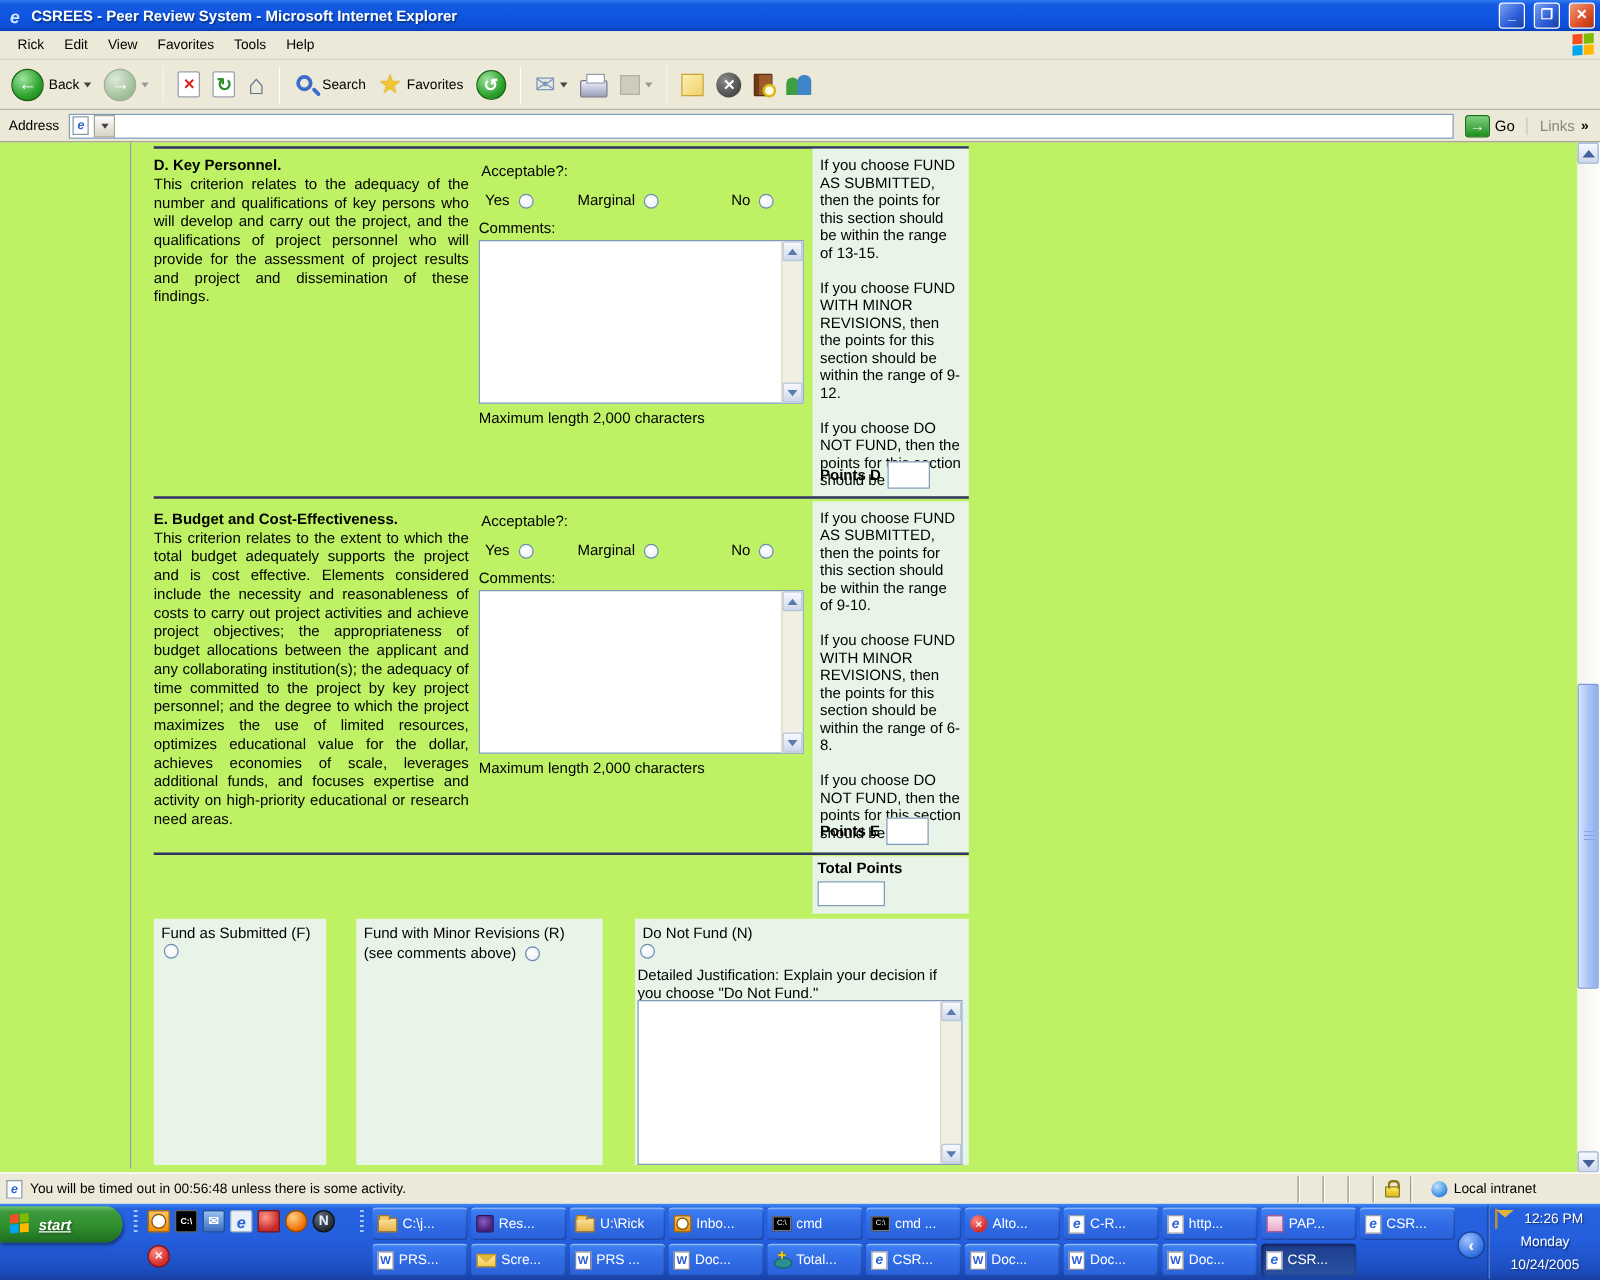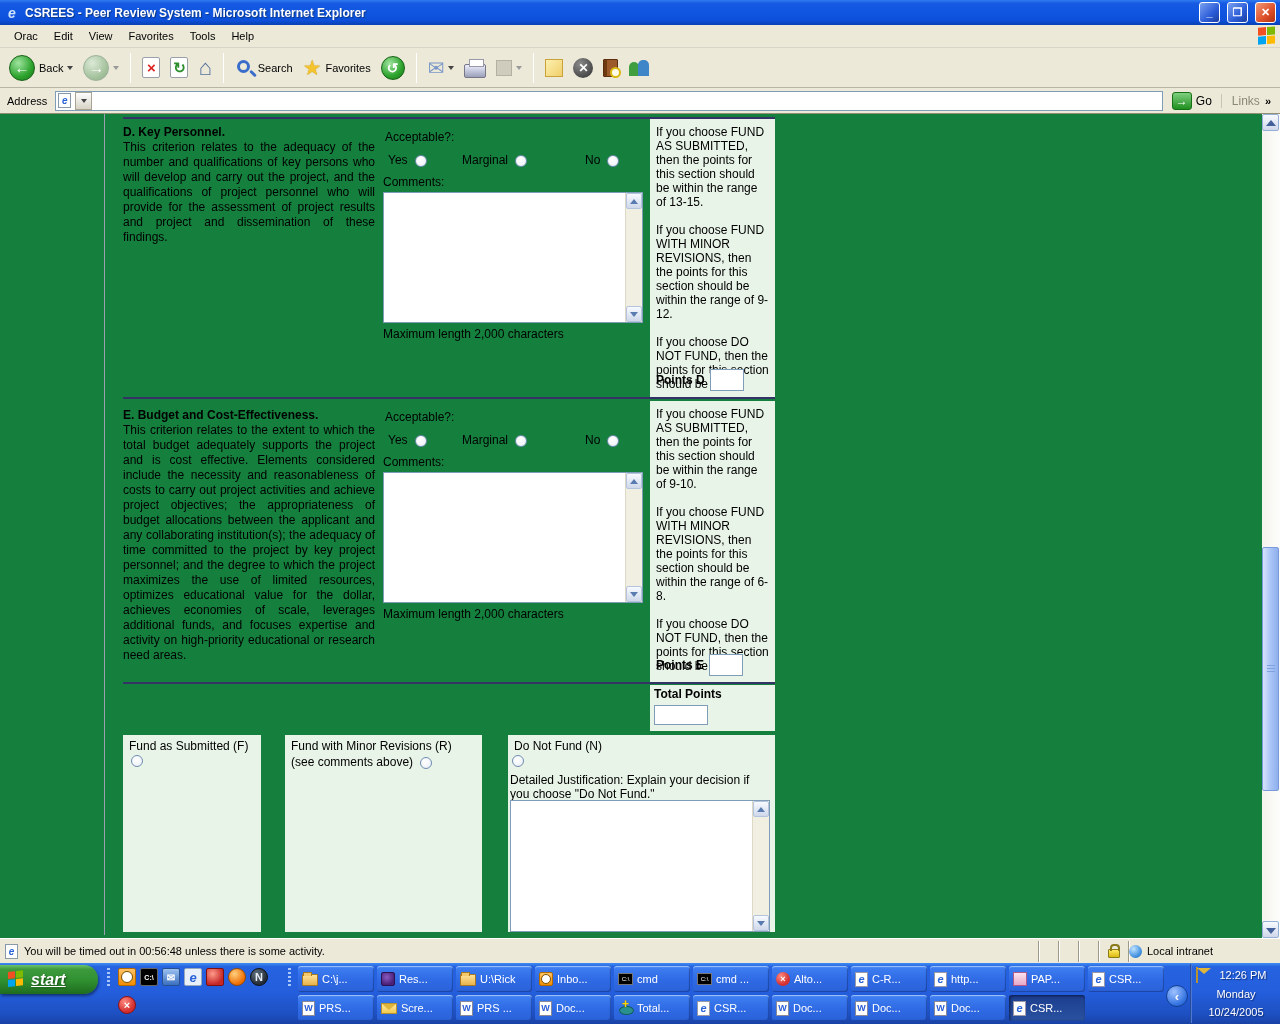--- a/index.html
+++ b/index.html
@@ -70,21 +70,21 @@
   .addr-drop{width:17px;height:18px;background:linear-gradient(#fefefe,#d7d3c5);border:1px solid #a8a491;
     display:flex;align-items:center;justify-content:center;}
   .go-wrap{display:flex;align-items:center;gap:4px;padding:0 5px;}
   .go-box{width:20px;height:18px;background:linear-gradient(#7fd07f,#1f8f1f);border:1px solid #167016;border-radius:3px;
     color:#fff;text-align:center;line-height:17px;font-weight:bold;font-size:12px;}
   .links-wrap{display:flex;align-items:center;gap:5px;border-left:1px solid #c9c5b2;padding:0 6px 0 10px;}
   .links-label{color:#8a8878;font-size:12px;}
   .chevs{font-weight:bold;font-size:11px;}
 
   
-  #content{position:absolute;left:0;top:114px;width:1262px;height:824px;background:#15803d;overflow:hidden;line-height:15px;}
+  #content{position:absolute;left:0;top:114px;width:1262px;height:824px;background:#bef264;overflow:hidden;line-height:15px;}
   .vline{position:absolute;left:104px;top:0;width:1px;height:821px;background:#9aa0b0;}
   .hline{position:absolute;left:123px;width:652px;height:2px;background:#333366;}
   .crit{position:absolute;left:123px;width:252px;}
   .crit-h{font-weight:bold;}
   .crit-p{text-align:justify;}
   .mid{position:absolute;left:383px;width:262px;}
   .mid .acc{position:absolute;top:0;left:2px;}
   .optrow{position:absolute;top:23px;left:0;width:262px;height:14px;}
   .opt{position:absolute;display:flex;align-items:center;gap:7px;}
   .radio{width:12px;height:12px;border:1px solid #6f8cb0;border-radius:50%;
@@ -124,34 +124,34 @@
   .vs-thumb{position:absolute;left:0;top:433px;width:17px;height:244px;border:1px solid #7a9ad9;border-radius:2px;
     background:linear-gradient(90deg,#d7e3fc,#aac4f6 50%,#8fb0ee);}
   .vs-thumb::after{content:"";position:absolute;left:4px;top:117px;width:8px;height:7px;
     background:repeating-linear-gradient(180deg,#7fa3e0 0 1px,transparent 1px 3px);}
 
   
   #statusbar{position:absolute;left:0;top:938px;width:1280px;height:25px;background:#ECE9D8;
     border-top:1px solid #fff;display:flex;align-items:center;font-size:11px;}
   .sb-msg{flex:1;display:flex;align-items:center;gap:6px;padding-left:5px;overflow:hidden;white-space:nowrap;}
   .pane{height:21px;border-left:1px solid #9e9a87;box-shadow:inset 1px 0 0 #fff;display:flex;align-items:center;justify-content:center;}
-  .p-sm{width:20px;} .p-lock{width:30px;} .p-zone{width:152px;gap:5px;justify-content:flex-start;padding-left:0;}
+  .p-sm{width:20px;} .p-lock{width:30px;} .p-zone{width:152px;gap:5px;justify-content:flex-start;padding-left:16px;}
   .lock{position:relative;width:12px;height:9px;margin-top:4px;background:linear-gradient(#ffe95e,#d9b912);
     border:1px solid #8a7a1a;border-radius:1px;}
   .lock::before{content:"";position:absolute;left:1px;top:-6px;width:6px;height:5px;border:2px solid #8a7a1a;border-bottom:none;border-radius:4px 4px 0 0;}
   .globe{width:13px;height:13px;border-radius:50%;background:radial-gradient(circle at 35% 30%,#bfe3ff,#3f8ede 65%,#1f5faa);flex:0 0 auto;}
 
   
   #taskbar{position:absolute;left:0;top:963px;width:1280px;height:61px;
     background:linear-gradient(180deg,#3f8cf3 0%,#2663e0 6%,#245edc 48%,#1d4fc0 85%,#1941a5 100%);}
   #start{position:absolute;left:0;top:965px;width:98px;height:29px;border-radius:0 14px 14px 0;
     background:linear-gradient(180deg,#6cc36c 0%,#3d9a3d 15%,#2f8f2f 55%,#1f6c1f 100%);
     box-shadow:1px 2px 3px rgba(0,0,0,.45);display:flex;align-items:center;gap:6px;padding-left:8px;}
   .flag{width:17px;height:17px;display:grid;grid-template-columns:7px 7px;grid-template-rows:7px 7px;gap:1px;transform:skewY(-6deg);}
-  .start-text{color:#fff;font-weight:bold;font-style:italic;font-size:16px;text-shadow:1px 1px 2px #164d16;text-decoration:underline;}
+  .start-text{color:#fff;font-weight:bold;font-style:italic;font-size:12px;text-shadow:1px 1px 2px #164d16;text-decoration:underline;}
   .grip{position:absolute;width:3px;height:20px;background:repeating-linear-gradient(180deg,#a9c7f9 0 2px,rgba(0,0,0,0) 2px 4px);}
   .ql{position:absolute;width:18px;height:18px;border-radius:2px;display:flex;align-items:center;justify-content:center;
     font-size:9px;font-weight:bold;color:#fff;}
   .ql-clock{background:linear-gradient(#ffc266,#f08c00);border:1px solid #b36a00;}
   .ql-clock::before{content:"";width:10px;height:10px;border-radius:50%;background:#fff;border:1px solid #7a5200;}
   .ql-cmd{background:#000;color:#fff;font-size:7px;border:1px solid #666;}
   .ql-oe{background:linear-gradient(#9cc1f0,#3a6fc0);border:1px solid #28508f;color:#fff;font-size:10px;}
   .ql-ie{background:#e8f0fb;border:1px solid #9ab;color:#2a64d8;font-style:italic;font-size:13px;}
   .ql-red{background:radial-gradient(circle at 35% 30%,#ff9a8a,#c62828 70%);border:1px solid #7f1010;}
   .ql-ff{background:radial-gradient(circle at 35% 30%,#ffd180,#ef6c00 70%);border-radius:50%;border:1px solid #9a4a00;}
@@ -201,21 +201,21 @@
 
   <div id="titlebar">
     <div class="ie-logo">e</div>
     <div class="title-text">CSREES - Peer Review System - Microsoft Internet Explorer</div>
     <div class="tb-btn btn-min">_</div>
     <div class="tb-btn btn-restore">❐</div>
     <div class="tb-btn btn-close">✕</div>
   </div>
 
   <div id="menubar">
-    <span class="menu-item">Orac</span>
+    <span class="menu-item">Rick</span>
     <span class="menu-item">Edit</span>
     <span class="menu-item">View</span>
     <span class="menu-item">Favorites</span>
     <span class="menu-item">Tools</span>
     <span class="menu-item">Help</span>
     <span class="win-logo">
         <i class="wl1"></i>
         <i class="wl2"></i>
         <i class="wl3"></i>
         <i class="wl4"></i>

